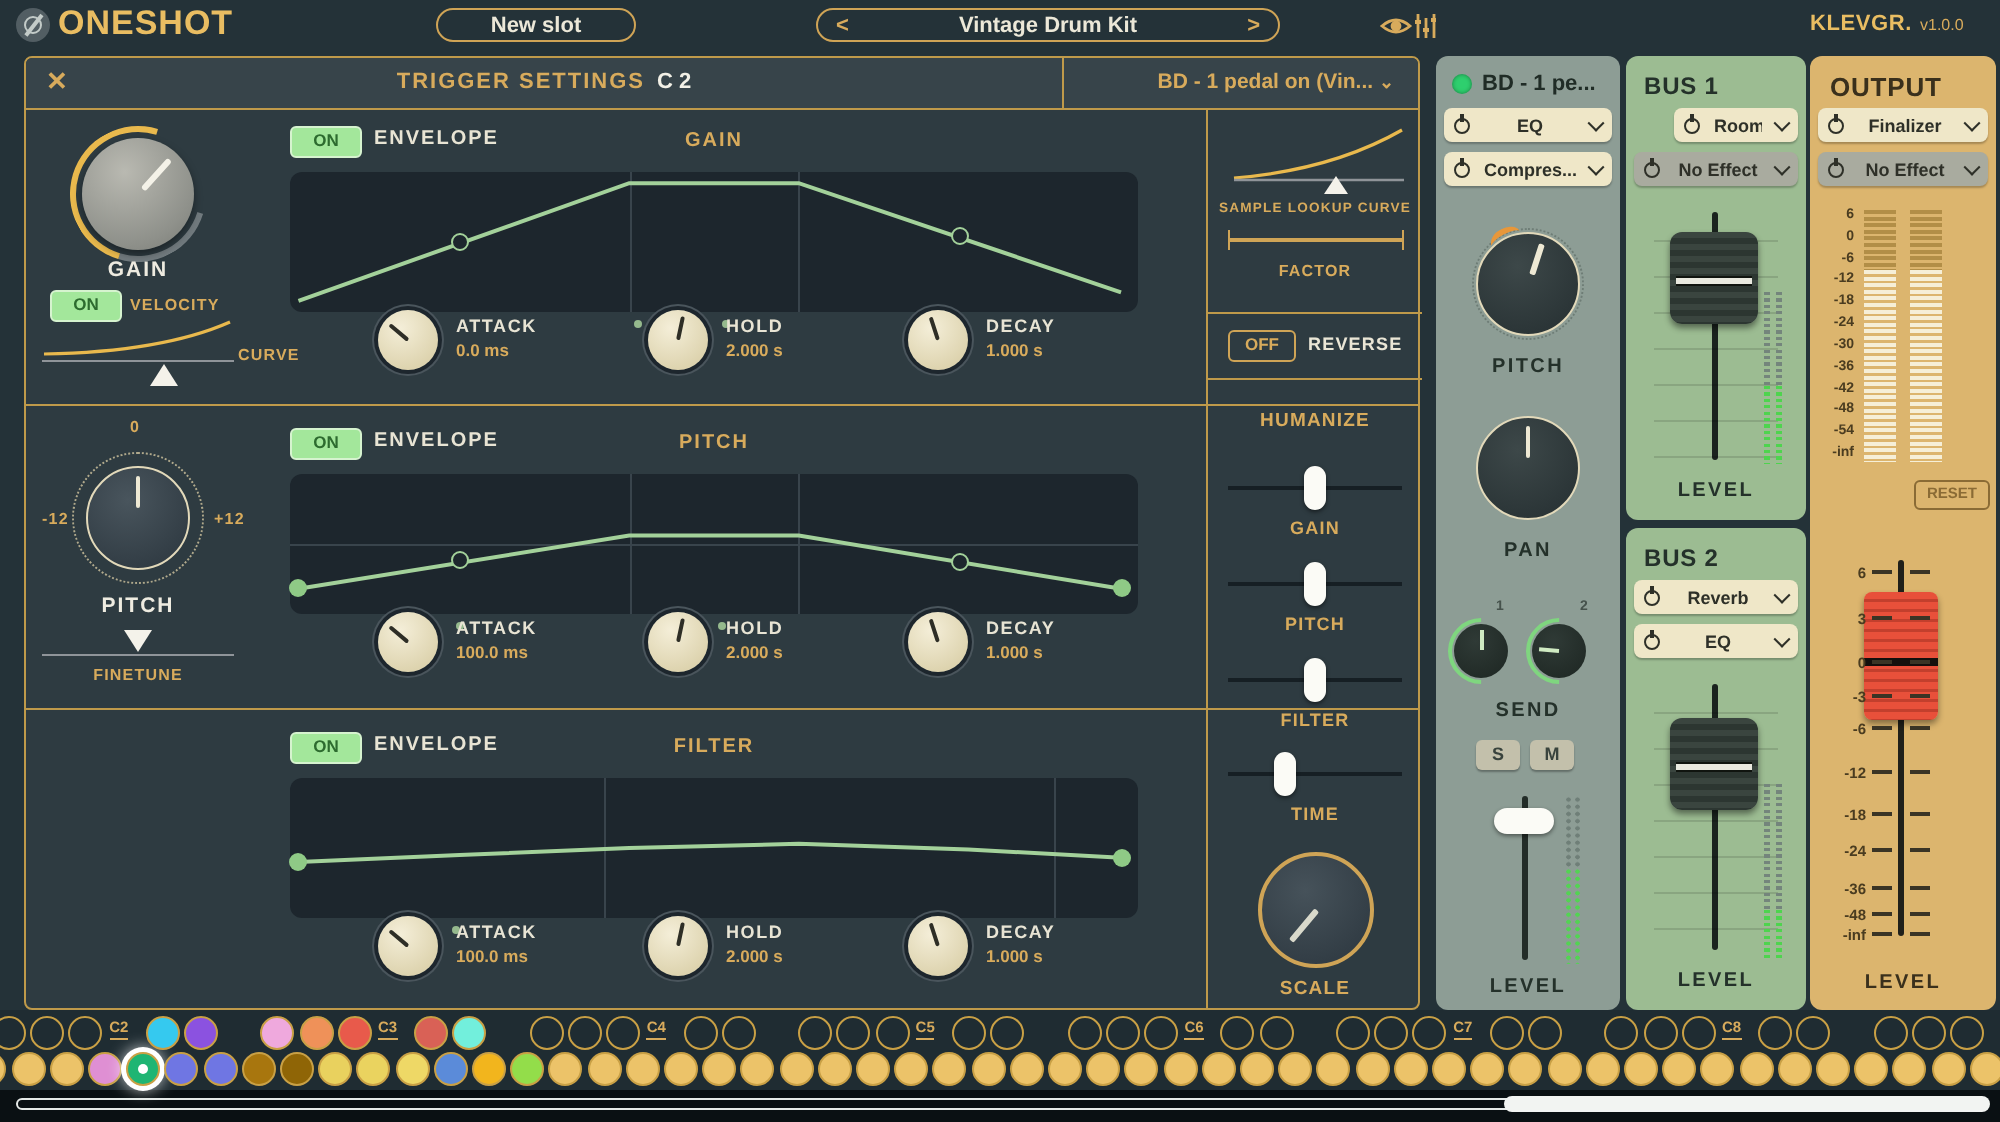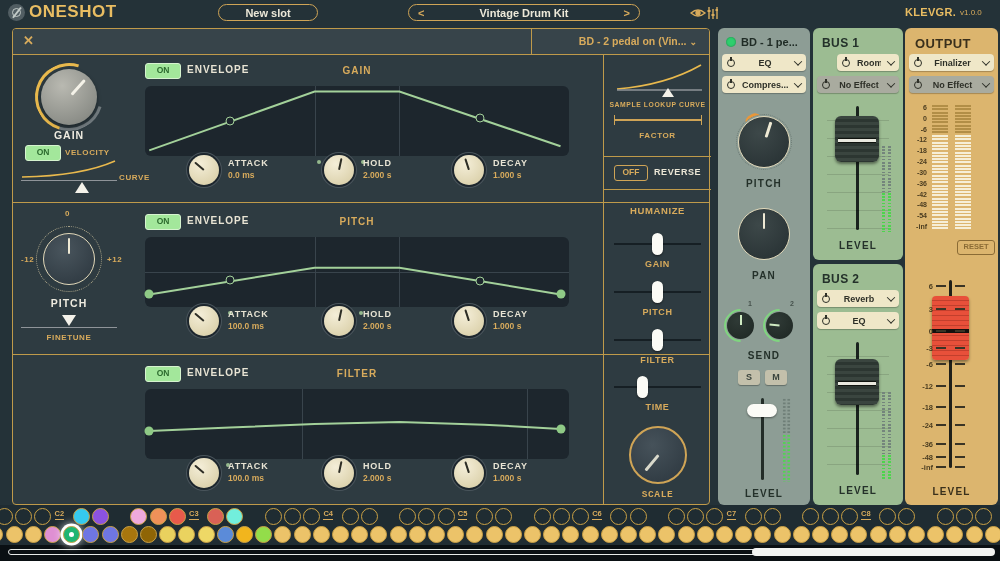--- a/index.html
+++ b/index.html
@@ -139,23 +139,26 @@
         <line x1="21.5" y1="11" x2="24.5" y2="11" stroke-width="2"></line>
         <line x1="25.5" y1="6" x2="28.5" y2="6" stroke-width="2"></line>
     </g>
   </svg>
   <div class="a brand" style="left:905px;top:6px;">KLEVGR.</div>
   <div class="a version" style="left:960px;top:8px;">v1.0.0</div>
 
   <div class="a" id="trigger-panel">
     <div class="tp-header">
       <div class="close-x">✕</div>
+      <div class="tp-title">
+        <span>TRIGGER SETTINGS</span><span class="tp-note">C 2</span>
+      </div>
       <div class="hdr-div"></div>
       <div class="sample-dd">
-        <span>BD - 2 pedal on (Vin...</span> <span style="font-size:9px;">⌄</span>
+        <span>BD - 1 pedal on (Vin...</span> <span style="font-size:9px;">⌄</span>
       </div>
     </div>
 
     <div class="trow" id="trow-0" style="top:26px;height:147px;">
       <div class="leftcol">
         <div class="arcring a" style="left:22px;top:8px;"></div>
         <div class="bigknob" style="left:28px;top:14px;">
             <div class="ndl" style="transform:rotate(42deg);"></div>
           </div>
         <div class="lbl-big" style="top:74px;">GAIN</div>
@@ -316,21 +319,21 @@
           <div class="hslider-track" style="left: 10px; top: 284px; width: 87px;"></div>
           <div class="hslider-handle" style="left: 48px; top: 274px;"></div>
           <div class="lbl-gold" style="left: 0px; top: 300px; width: 107px; text-align: center; font-size: 9px;">FILTER</div>
           <div class="hslider-track" style="left: 10px; top: 331px; width: 87px;"></div>
           <div class="hslider-handle" style="left: 32.8px; top: 321px;"></div>
           <div class="lbl-gold" style="left: 0px; top: 347px; width: 107px; text-align: center; font-size: 9px;">TIME</div>
         </div>
       <div class="a" style="left:25px;top:371px;width:58px;height:58px;border:2px solid #cfa456;border-radius:50%;box-sizing:border-box;background:radial-gradient(circle at 40% 32%,#46525a,#323d45 75%);">
         <div class="a" style="left:50%;top:27px;width:2.6px;height:20px;margin-left:-1.3px;background:#d9d9cb;transform-origin:50% 0;transform:rotate(40deg);border-radius:1px;"></div>
       </div>
-      <div class="lbl-gold" style="left:0;top:434px;width:107px;text-align:center;font-size:9.5px;font-family:Liberation Mono, monospace;">SCALE</div>
+      <div class="lbl-gold" style="left:0;top:434px;width:107px;text-align:center;font-size:9.5px;">SCALE</div>
     </div>
   </div>
 
   <div class="a colpanel" id="channel">
     <div class="greendot" style="left:8px;top:9px;"></div>
     <div class="ch-title" style="left:23px;top:8px;">BD - 1 pe...</div>
     <div id="channel-fx"></div>
     <div class="a" style="left:18px;top:86px;width:56px;height:56px;border:1.6px dotted #6e7d76;border-radius:50%;box-sizing:border-box;"></div>
     <div class="darkknob" style="left:20px;top:88px;background:radial-gradient(circle at 40% 32%,#3d4849,#2b3537 75%);">
       <div class="ndl" style="transform:rotate(18deg);"></div>

